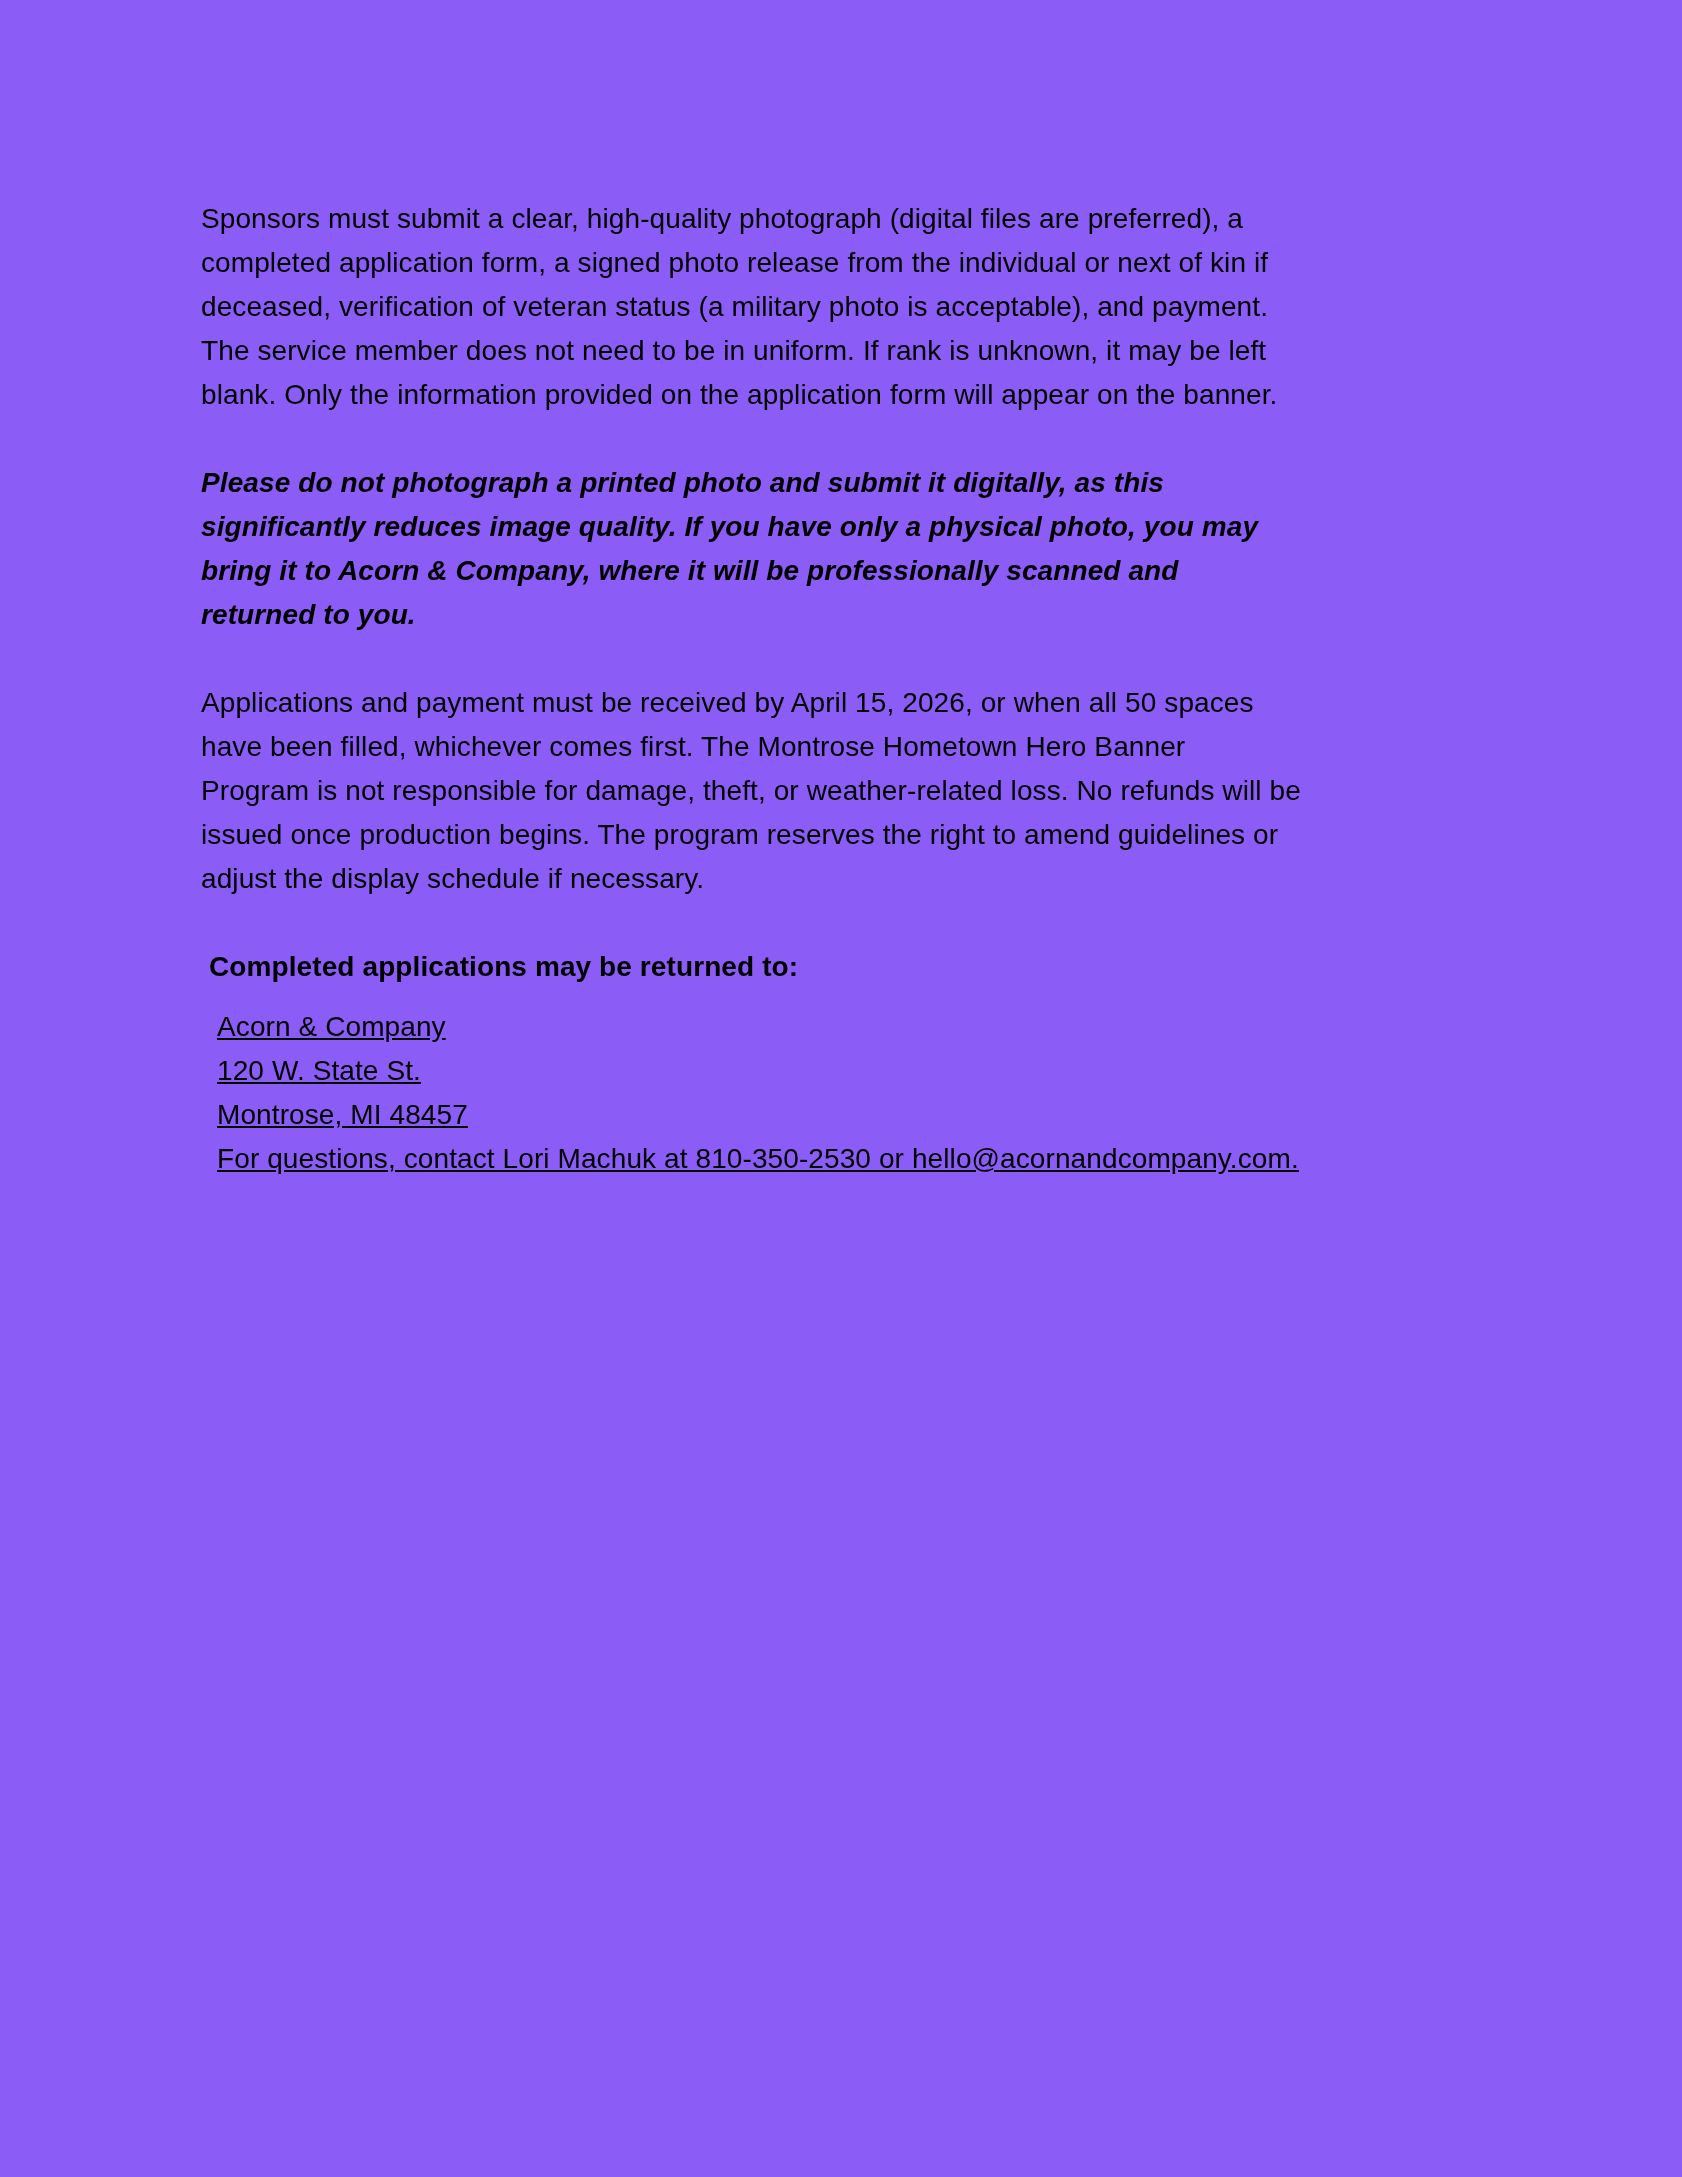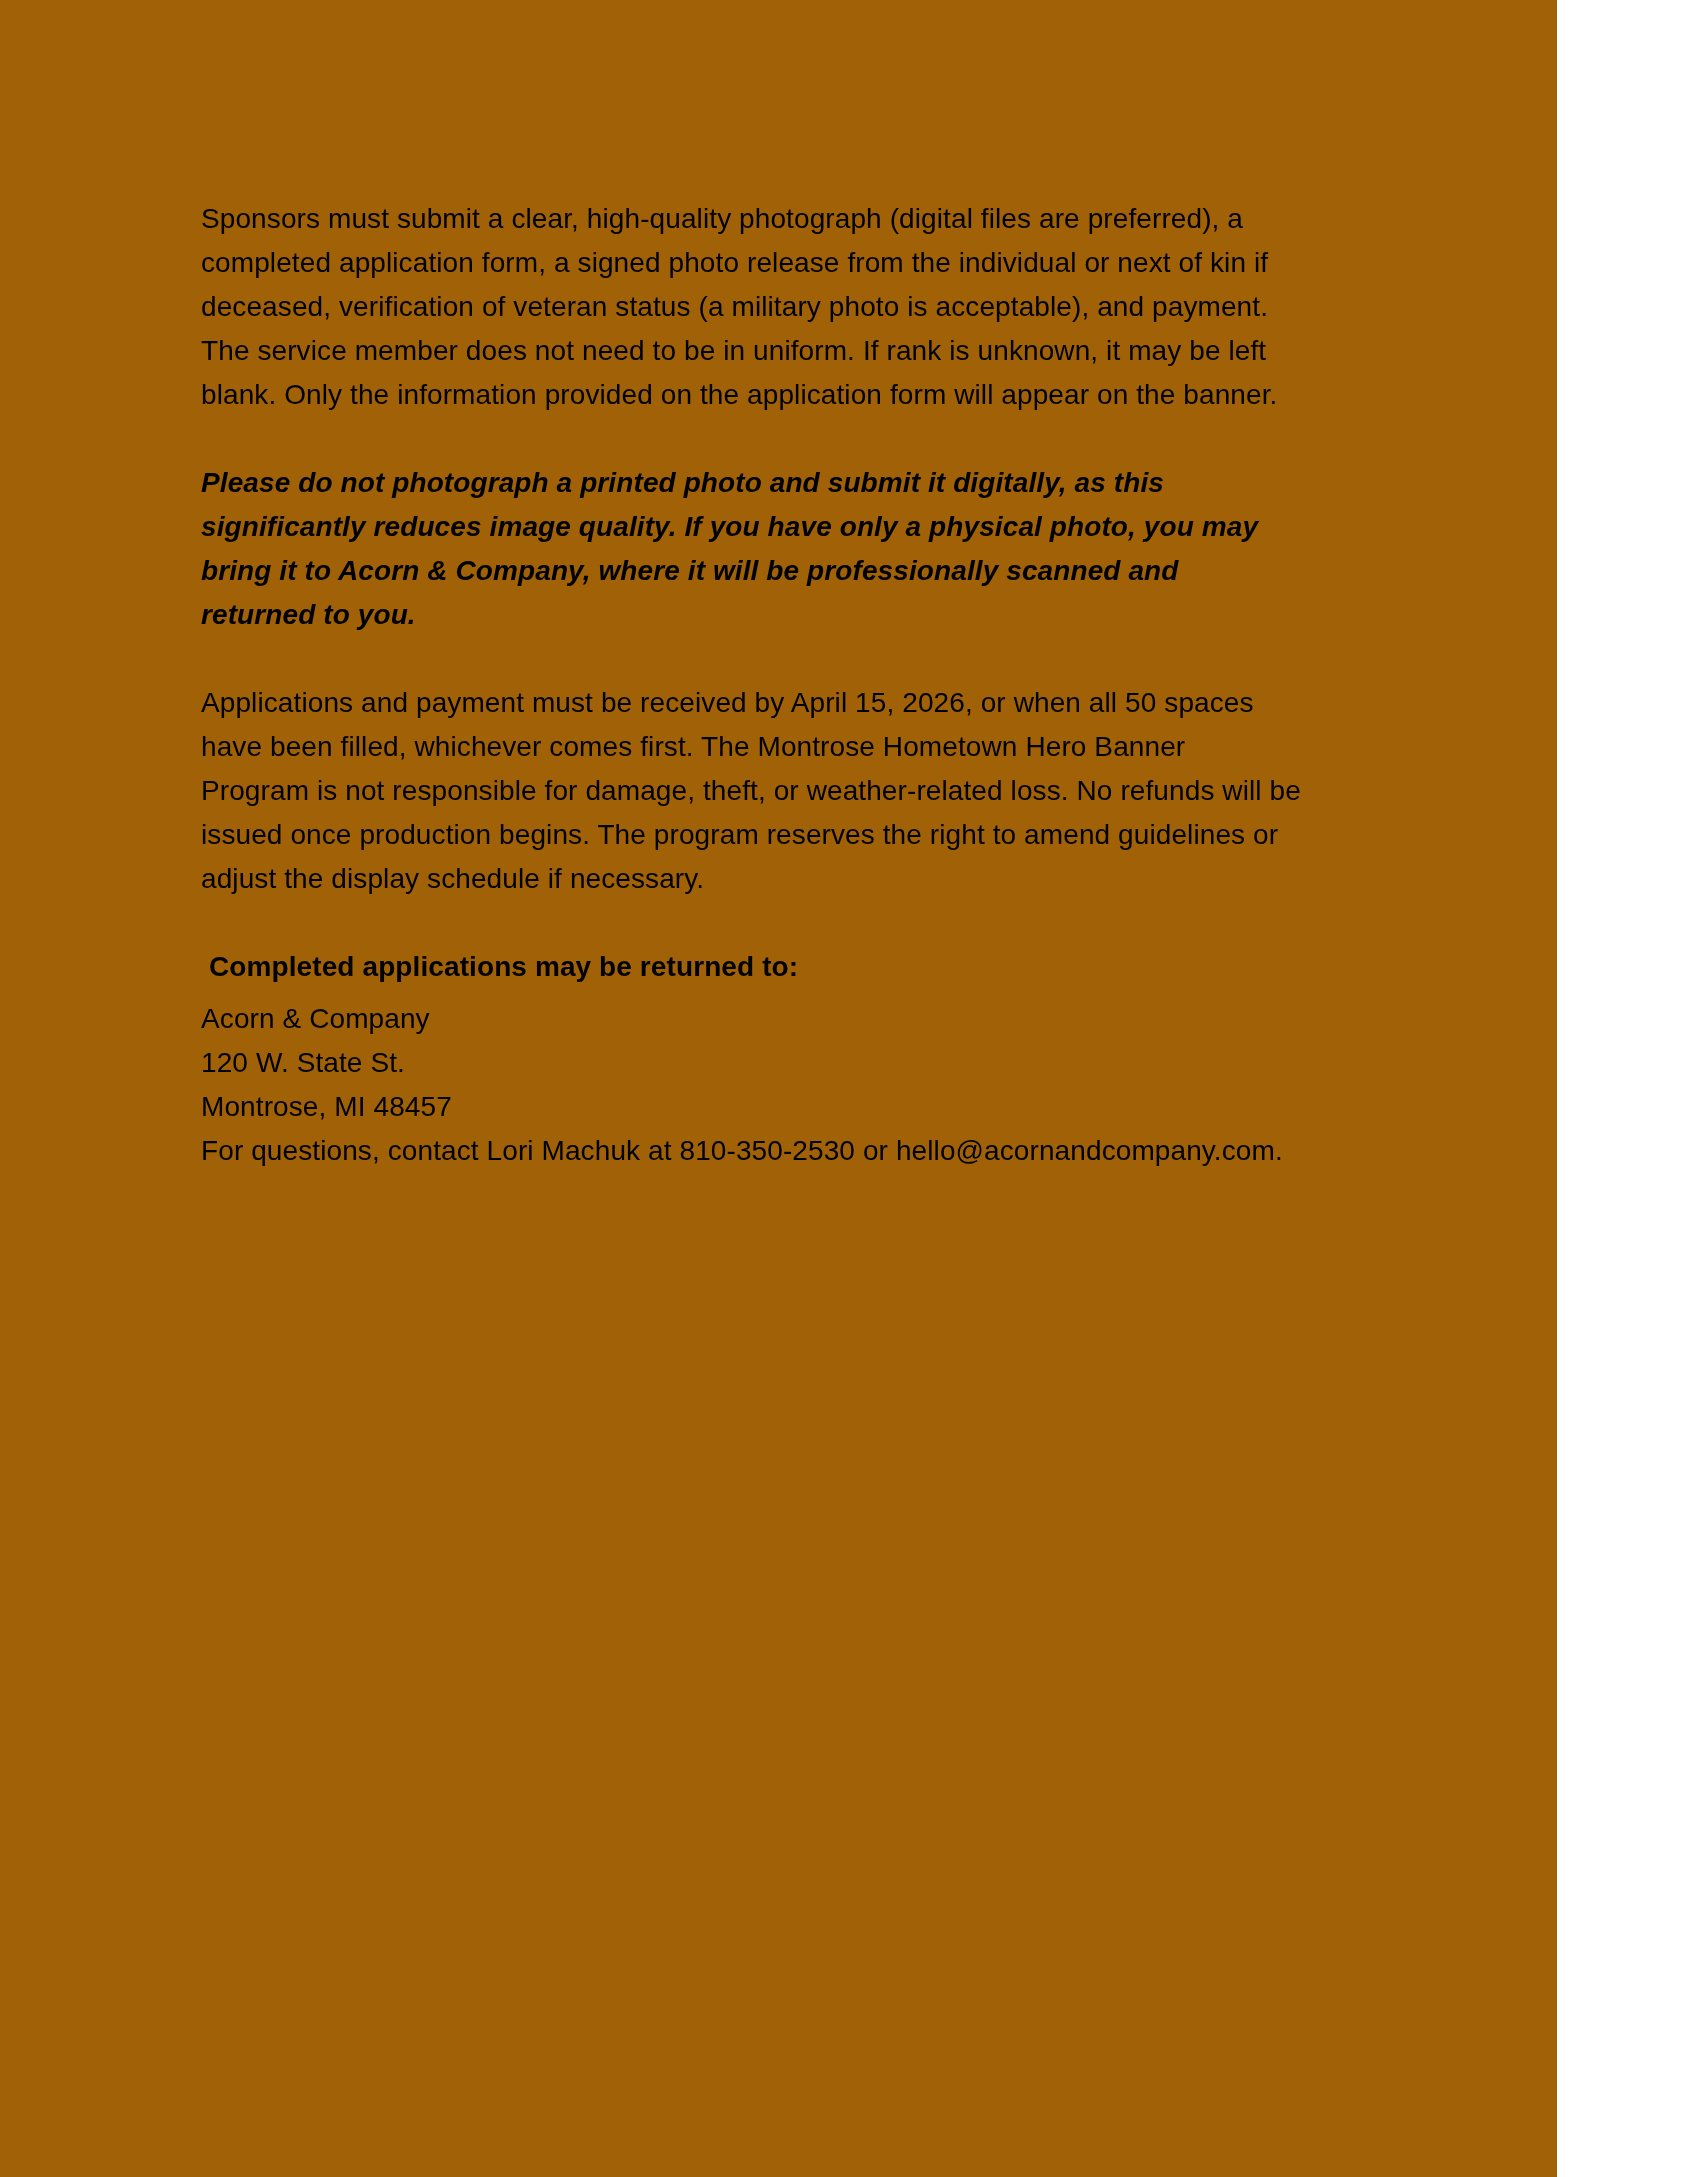--- a/index.html
+++ b/index.html
@@ -11,23 +11,23 @@
     width: 1683px;
     height: 2177px;
     position: relative;
     font-family: "Liberation Sans", "DejaVu Sans", sans-serif;
     color: #000000;
   }
   .page {
     position: absolute;
     left: 0;
     top: 0;
-    width: 1557px;
+    width: 1682px;
     height: 2177px;
-    background: #a16207;
+    background: #8b5cf6;
     overflow: hidden;
   }
   .content {
     position: absolute;
     left: 201px;
     top: 197px;
     width: 1332px;
     font-size: 28px;
     line-height: 44px;
     letter-spacing: 0.1px;
@@ -39,22 +39,23 @@
   .para.bold-italic {
     font-weight: bold;
     font-style: italic;
   }
   .returns-heading {
     margin: 8px;
     font-weight: bold;
     white-space: pre-line;
   }
   .returns-body {
-    margin: 0;
+    margin: 16px;
     white-space: pre-line;
+    text-decoration: underline;
   }
 </style>
 </head>
 <body>
 
 <div class="page">
   <div class="content">
 
     <p class="para">Sponsors must submit a clear, high-quality photograph (digital files are preferred), a
 completed application form, a signed photo release from the individual or next of kin if

